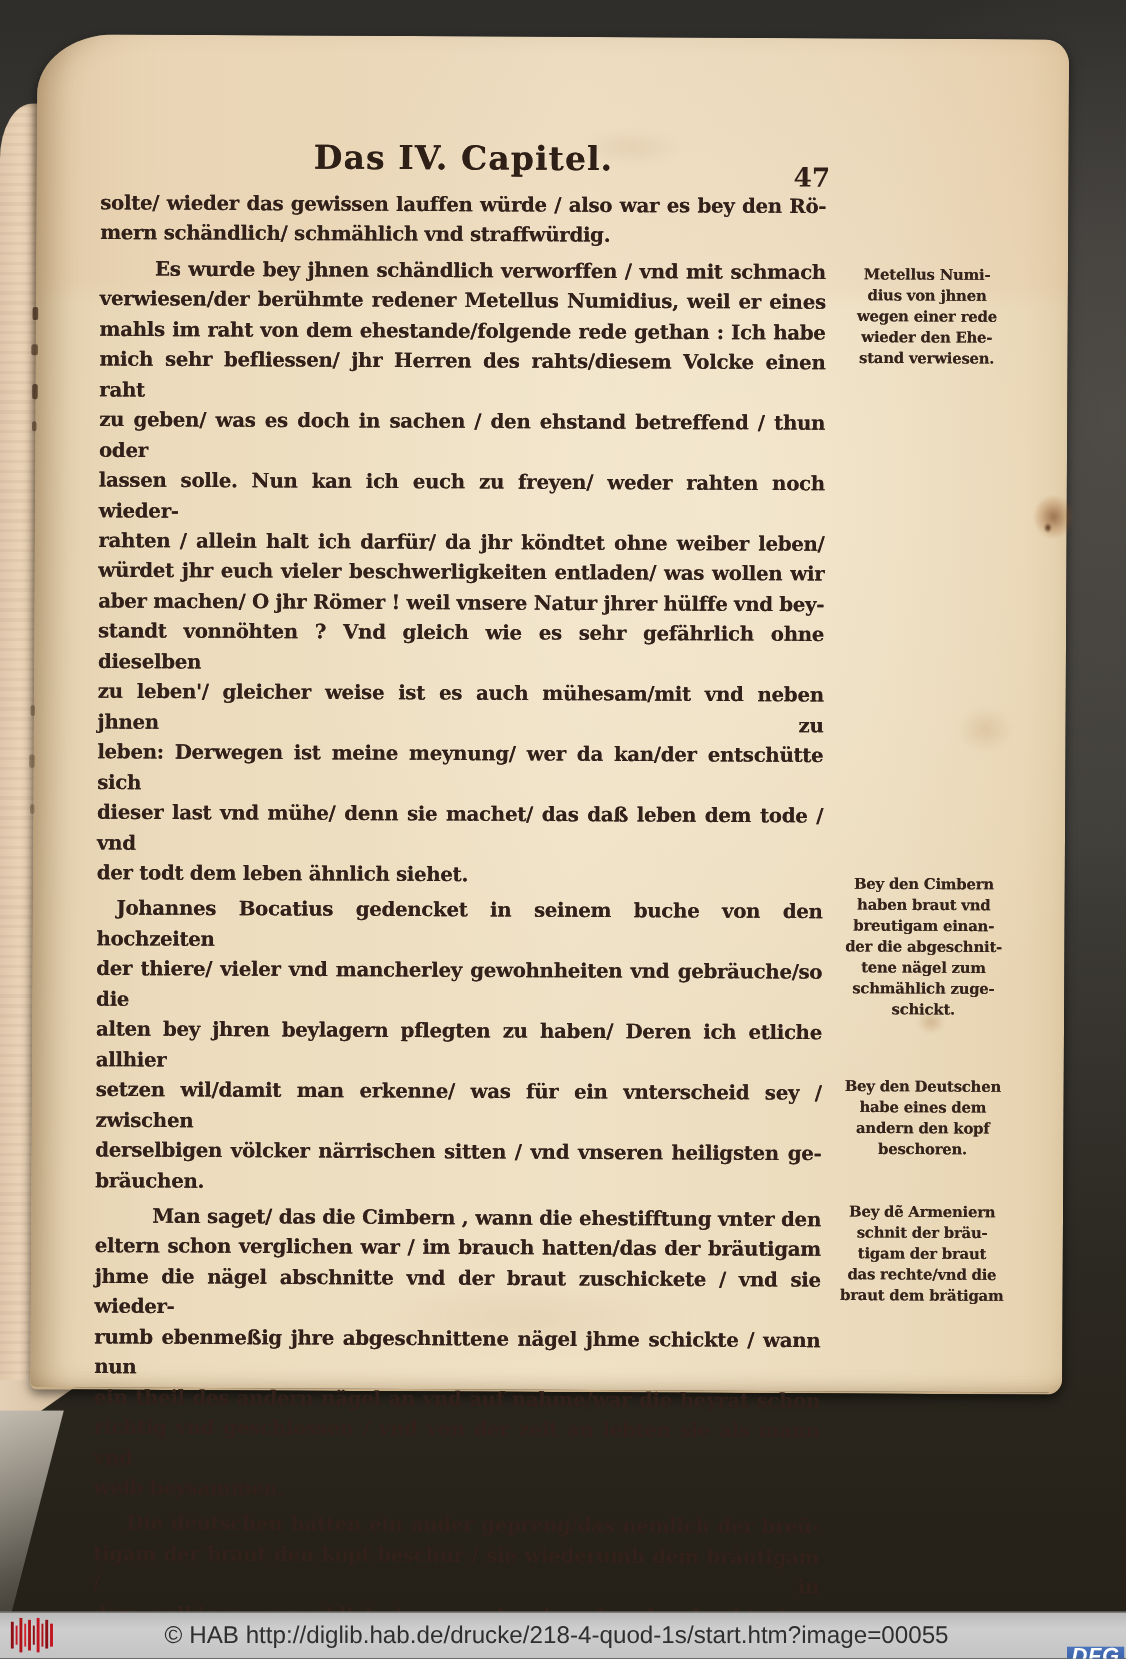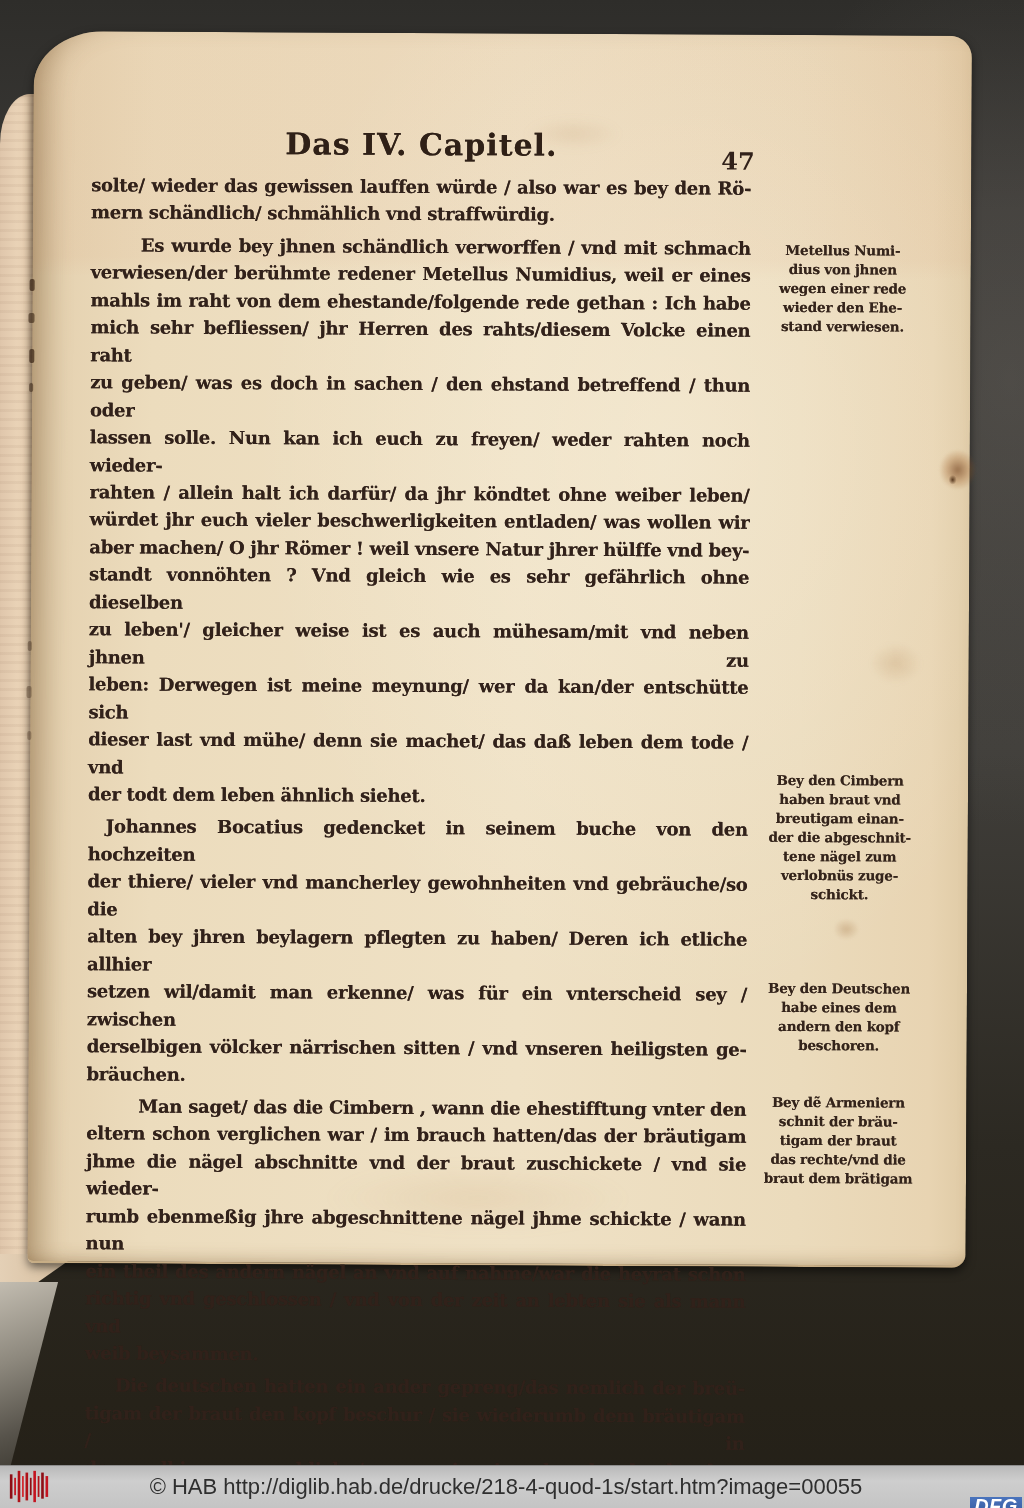--- a/index.html
+++ b/index.html
@@ -153,27 +153,27 @@
 
     </div>
 
     <div class="margin-note" style="top:206px">
         <div class="line">Metellus Numi-</div>
         <div class="line">dius von jhnen</div>
         <div class="line">wegen einer rede</div>
         <div class="line">wieder den Ehe-</div>
         <div class="line">stand verwiesen.</div>
       </div>
-    <div class="margin-note" style="top:736px">
+    <div class="margin-note" style="top:760px">
         <div class="line">Bey den Cimbern</div>
         <div class="line">haben braut vnd</div>
         <div class="line">breutigam einan-</div>
         <div class="line">der die abgeschnit-</div>
         <div class="line">tene nägel zum</div>
-        <div class="line">verlobnüs zuge-</div>
+        <div class="line">schmählich zuge-</div>
         <div class="line">schickt.</div>
       </div>
     <div class="margin-note" style="top:944px">
         <div class="line">Bey den Deutschen</div>
         <div class="line">habe eines dem</div>
         <div class="line">andern den kopf</div>
         <div class="line">beschoren.</div>
       </div>
     <div class="margin-note" style="top:1058px">
         <div class="line">Bey dẽ Armeniern</div>

